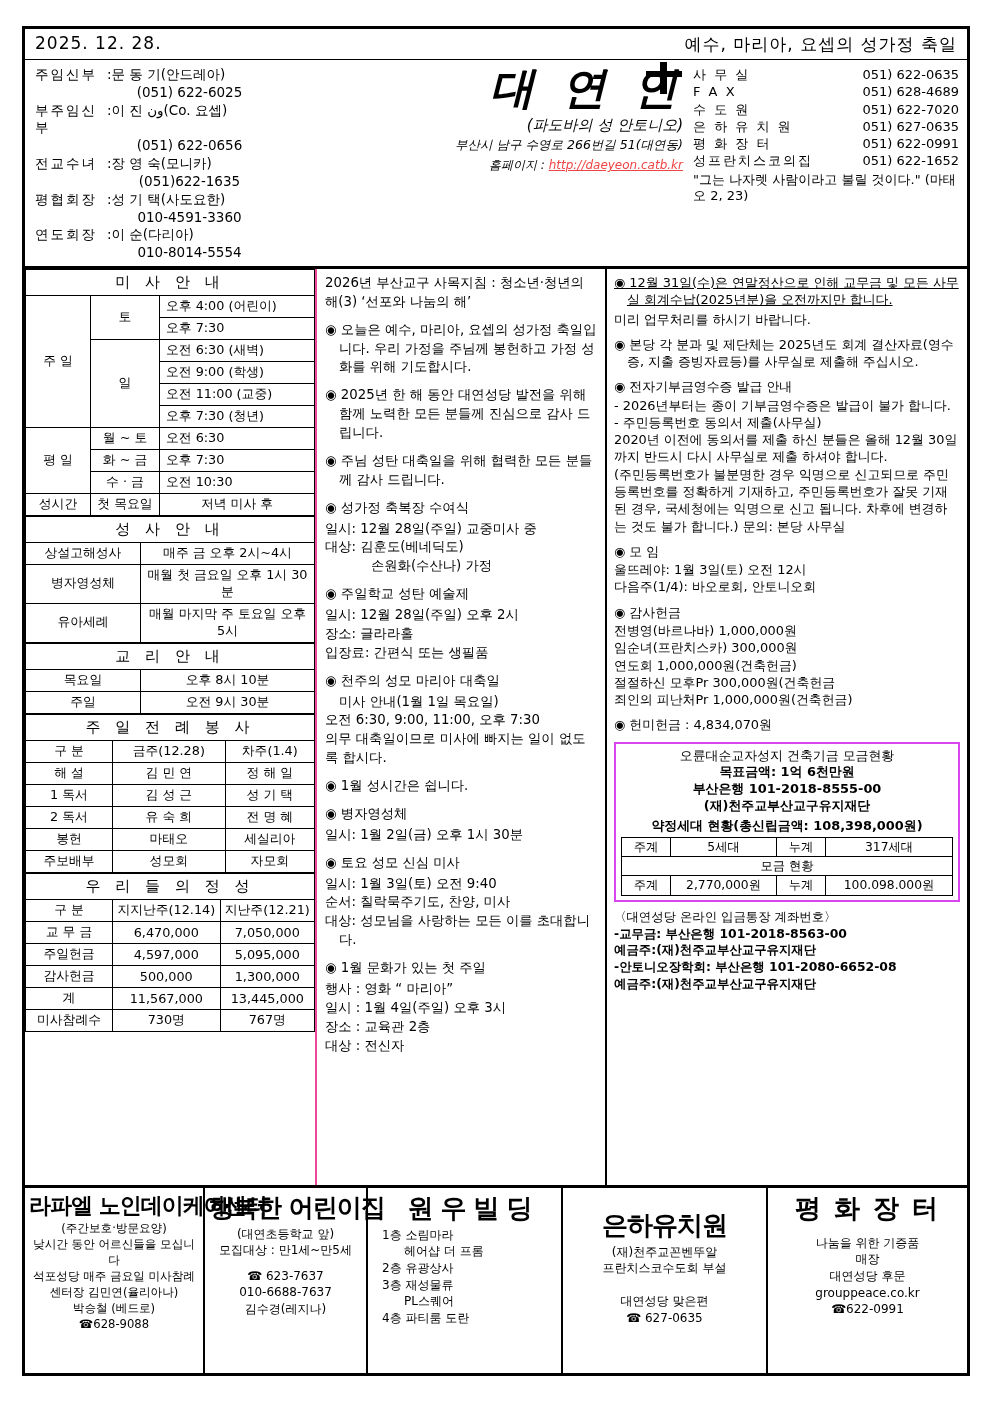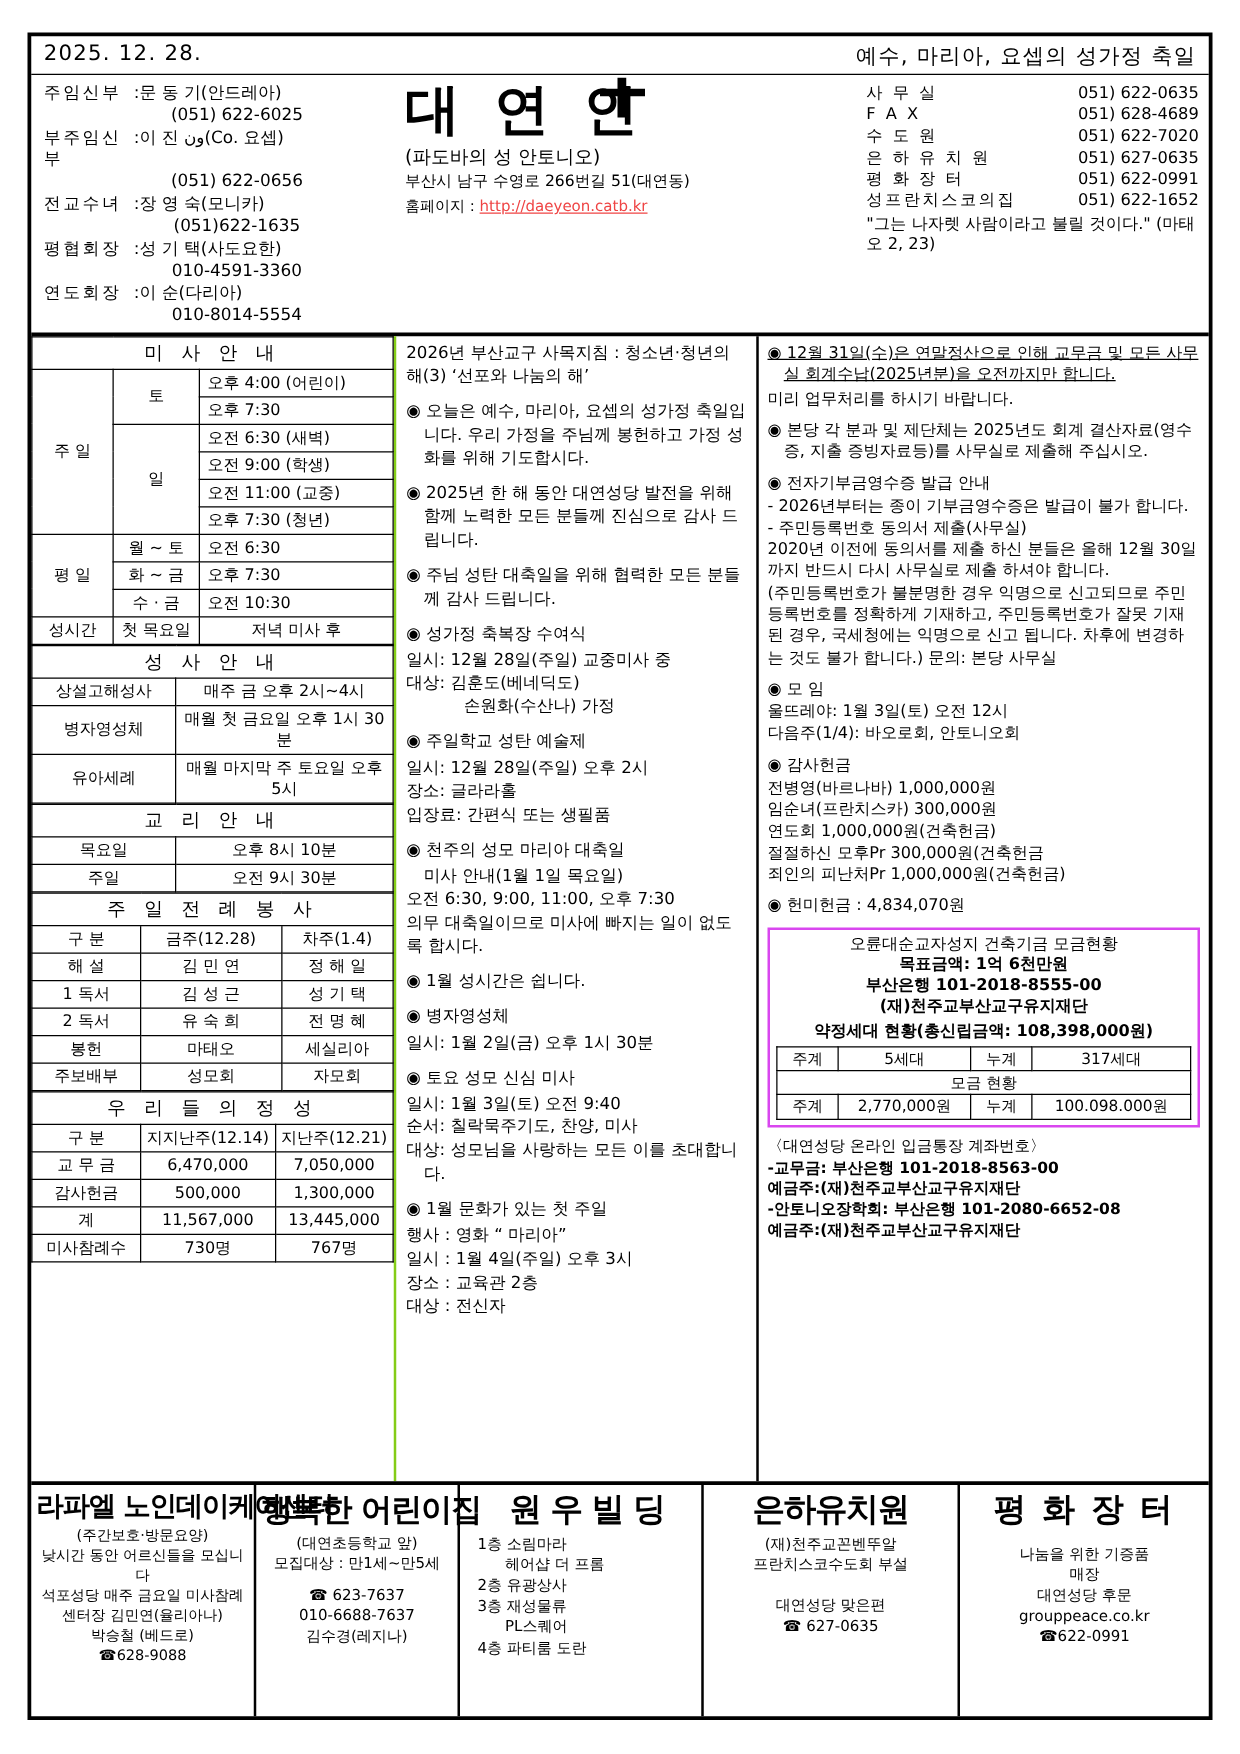--- a/index.html
+++ b/index.html
@@ -10,34 +10,34 @@
   .topbar{display:flex;justify-content:space-between;border-bottom:1px solid #000;padding:4px 10px 3px;font-size:17px;}
   .topbar .date{letter-spacing:1px;}
   .topbar .feast{letter-spacing:1px;}
   .headmid{display:flex;border-bottom:3px solid #000;}
   .hcol{box-sizing:border-box;}
   .hleft{width:295px;padding:6px 6px 4px 10px;font-size:13.5px;line-height:1.32;}
   .hleft .row{display:flex;}
   .hleft .lab{width:72px;display:inline-block;letter-spacing:2px;}
   .hleft .val{flex:1;}
   .hleft .tel{text-align:center;padding-left:30px;}
-  .hcenter{flex:1;text-align:left;padding:4px 4px 4px 4px;}
+  .hcenter{flex:1;text-align:right;padding:4px 4px 4px 4px;font-style:italic;}
   .logo{font-size:44px;font-weight:bold;letter-spacing:6px;font-family:"DejaVu Sans",sans-serif;line-height:1.1;}
   .logo-wrap{position:relative;display:inline-block;}
   .parish{font-size:15px;margin-top:4px;}
   .addr{font-size:12.5px;margin-top:2px;}
   .home{font-size:12px;margin-top:3px;}
   .home a{color:#ef4444;}
   .hright{width:280px;padding:6px 8px 4px 6px;font-size:13px;line-height:1.33;}
   .hright .r{display:flex;justify-content:space-between;}
   .hright .r .k{letter-spacing:2px;}
   .hright .q{margin-top:2px;line-height:1.25;}
   
   .body{display:flex;flex:1;}
-  .colL{width:292px;border-right:2px solid #84cc16;box-sizing:border-box;}
+  .colL{width:292px;border-right:2px solid #ec4899;box-sizing:border-box;}
   .colM{width:290px;border-right:2px solid #000;box-sizing:border-box;padding:5px 8px;font-size:13.3px;line-height:1.42;}
   .colR{flex:1;box-sizing:border-box;padding:5px 7px;font-size:12.9px;line-height:1.34;}
   table{border-collapse:collapse;width:100%;}
   td,th{border:1px solid #000;font-size:12.8px;padding:2px 3px;text-align:center;font-weight:normal;}
   .sect{font-size:15px;letter-spacing:5px;padding:3px 0;}
   .lft{text-align:left;padding-left:6px;}
   .colM p{margin:0 0 9px 0;}
   .colM .hang{text-indent:-14px;padding-left:14px;}
   .colR p{margin:0 0 8px 0;}
   .colR .hang{text-indent:-13px;padding-left:13px;}
@@ -263,20 +263,25 @@
             <td style="width:80px;">구   분</td>
             <td>지지난주(12.14)</td>
             <td>지난주(12.21)</td>
           </tr>
           <tr>
             <td>교 무 금</td>
             <td>6,470,000</td>
             <td>7,050,000</td>
           </tr>
           <tr>
+            <td>주일헌금</td>
+            <td>4,597,000</td>
+            <td>5,095,000</td>
+          </tr>
+          <tr>
             <td>감사헌금</td>
             <td>500,000</td>
             <td>1,300,000</td>
           </tr>
           <tr>
             <td>계</td>
             <td>11,567,000</td>
             <td>13,445,000</td>
           </tr>
           <tr>
@@ -413,21 +418,21 @@
         <div class="ftitle" style="font-size:26px;text-align:center;">원 우 빌 딩</div>
         <div>1층 소림마라</div>
         <div style="padding-left:22px;">헤어샵 더 프롬</div>
         <div>2층 유광상사</div>
         <div>3층 재성물류</div>
         <div style="padding-left:22px;">PL스퀘어</div>
         <div>4층 파티룸 도란</div>
       </div>
 
       <div class="fcell f4">
-        <div class="ftitle" style="font-size:26px;">은하유치원</div>
+        <div class="ftitle" style="font-size:26px;margin-top:17px;">은하유치원</div>
         <div>(재)천주교꼰벤뚜알</div>
         <div>프란치스코수도회 부설</div>
         <div style="height:16px;"></div>
         <div>대연성당 맞은편</div>
         <div>☎ 627-0635</div>
       </div>
 
       <div class="fcell f5">
         <div class="ftitle" style="font-size:26px;letter-spacing:2px;">평 화 장 터</div>
         <div style="height:8px;"></div>

